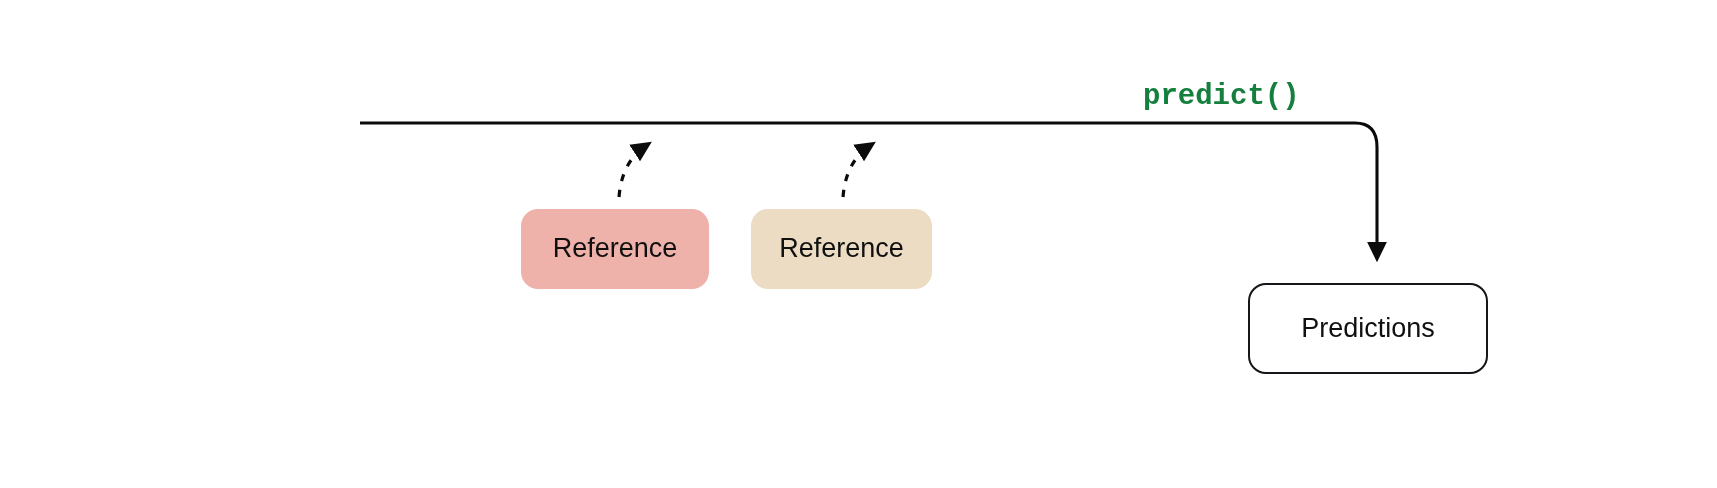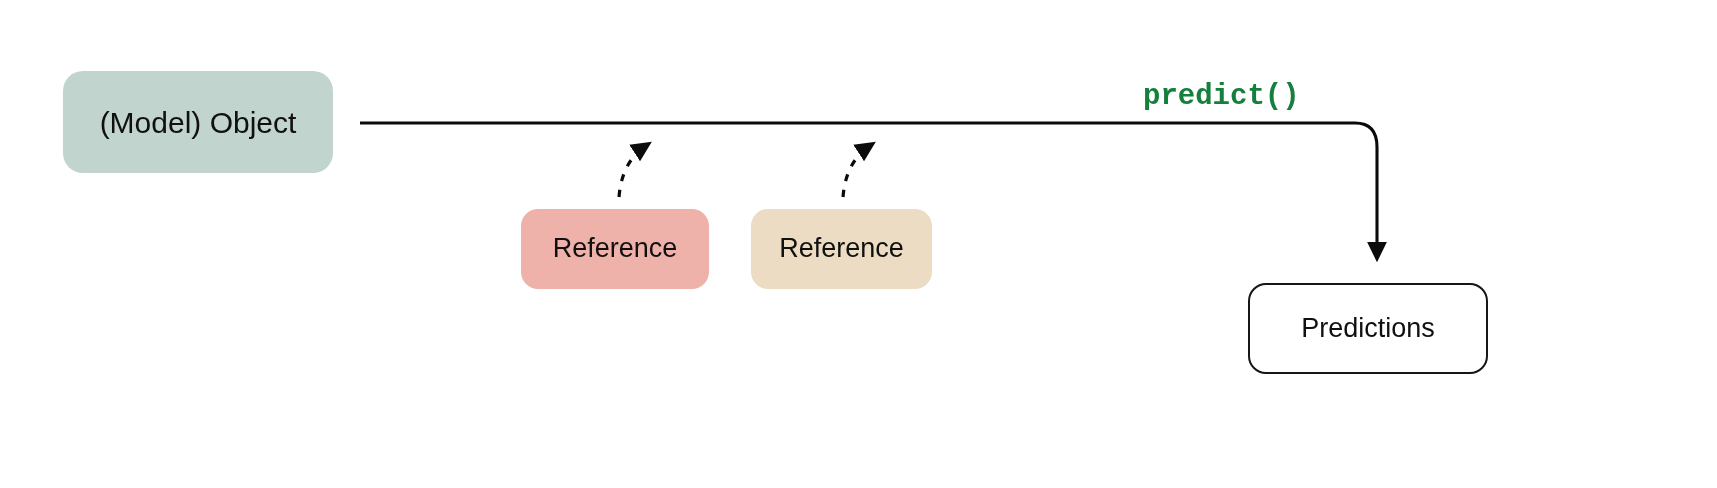--- a/index.html
+++ b/index.html
@@ -109,23 +109,20 @@
       </marker>
     </defs>
 
     <path d="M 360 123 L 1355 123 Q 1377 123 1377 147 L 1377 258" fill="none" stroke="#0b0b0b" stroke-width="3.1" stroke-linecap="butt" marker-end="url(#arrow-solid)"></path>
 
     <path d="M 619 197 C 621 173 630 156 647 145" fill="none" stroke="#0b0b0b" stroke-width="3.2" stroke-dasharray="7 9" stroke-linecap="butt" marker-end="url(#arrow-dash)"></path>
 
     <path d="M 843 197 C 845 173 854 156 871 145" fill="none" stroke="#0b0b0b" stroke-width="3.2" stroke-dasharray="7 9" stroke-linecap="butt" marker-end="url(#arrow-dash)"></path>
   </svg>
 
-  <div class="node" id="model-object">
-    <span>(Model) Object</span>
-  </div>
 
   <div class="node" id="reference-red">
     <span>Reference</span>
   </div>
 
   <div class="node" id="reference-beige">
     <span>Reference</span>
   </div>
 
   <div class="node" id="predictions">

